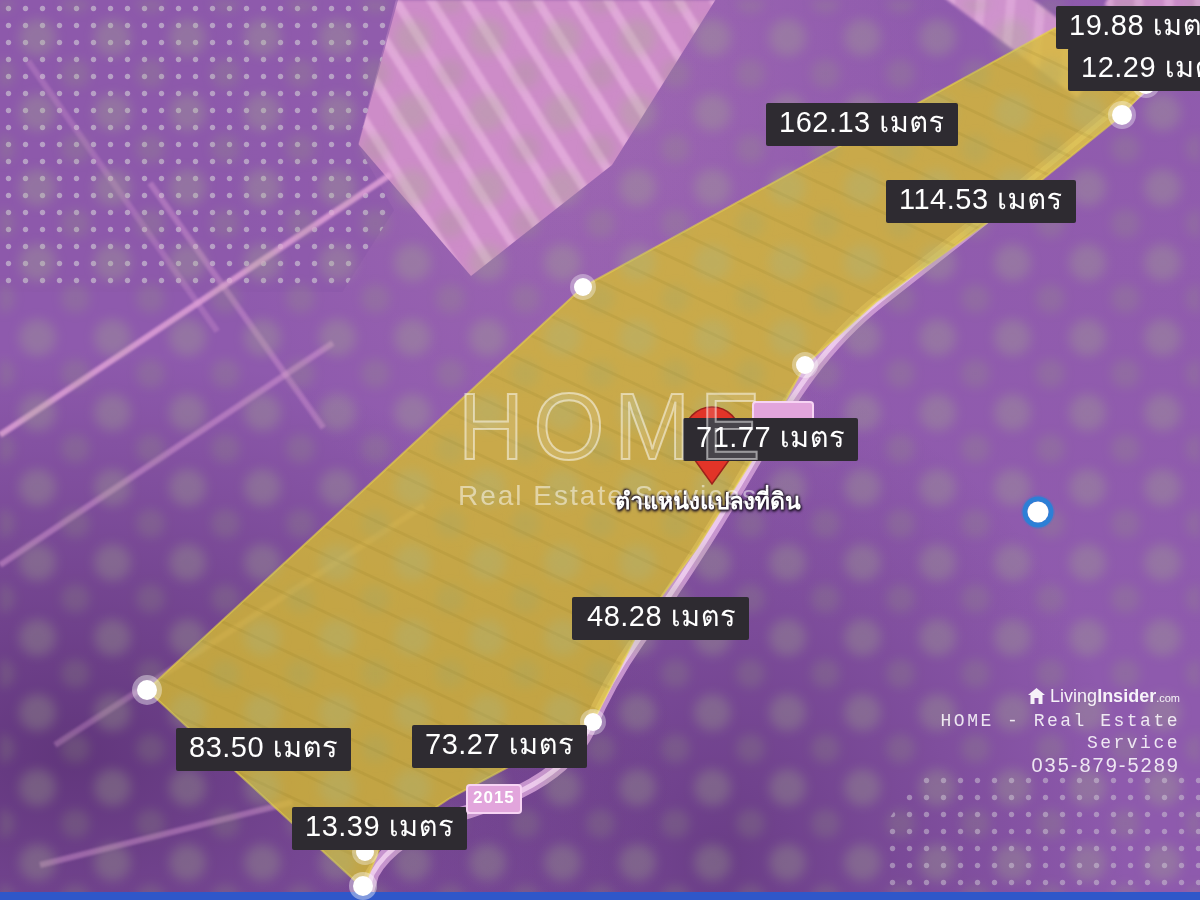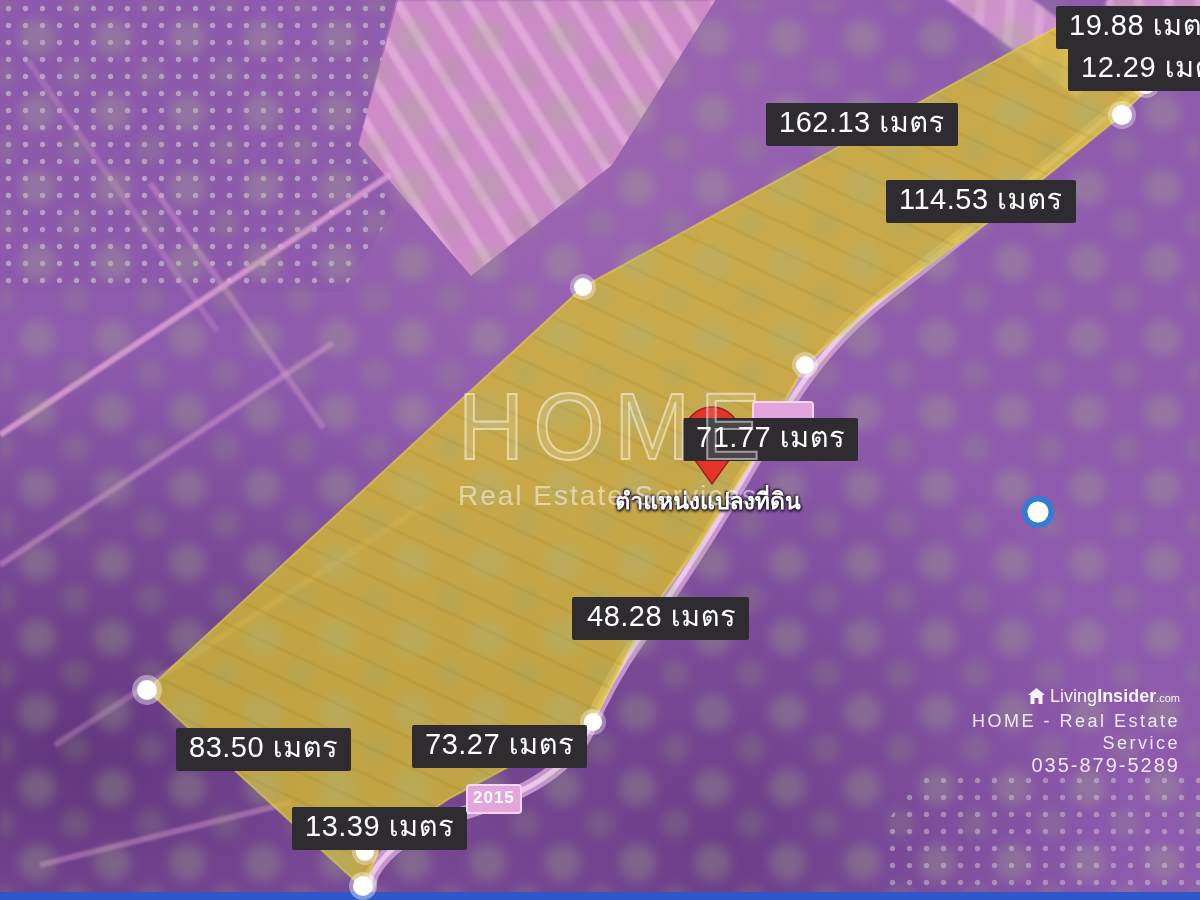--- a/index.html
+++ b/index.html
@@ -87,21 +87,21 @@
     display:block; margin-top:6px; font-size:28px; letter-spacing:2px;
     color:rgba(255,255,255,.5);
   }
 
   
   .brand{position:absolute;left:888px;top:638px;width:292px;text-align:right;
          color:rgba(255,255,255,.92);pointer-events:none;margin-top:48px;}
   .brand .l1{font-size:18px;line-height:20px;}
   .brand .l1 .bold{font-weight:bold;}
   .brand .l1 .tld{font-size:11px;}
-  .brand .l2{font-size:18px;letter-spacing:2.5px;line-height:22px;margin-top:2px;color:rgba(255,255,255,.85);}
+  .brand .l2{font-size:18px;letter-spacing:2.5px;line-height:22px;margin-top:2px;color:rgba(255,255,255,.85);font-family:Liberation Mono, monospace;}
   .brand .l3{font-size:20px;letter-spacing:2px;line-height:23px;color:rgba(255,255,255,.85);}
   .house{display:inline-block;vertical-align:-2px;margin-right:5px;}
 
   .bottom-bar{left:0;top:892px;width:1200px;height:8px;background:var(--bottom-bar,#2f57c9);}
 </style>
 </head>
 <body>
 
 <div id="canvas">
 

